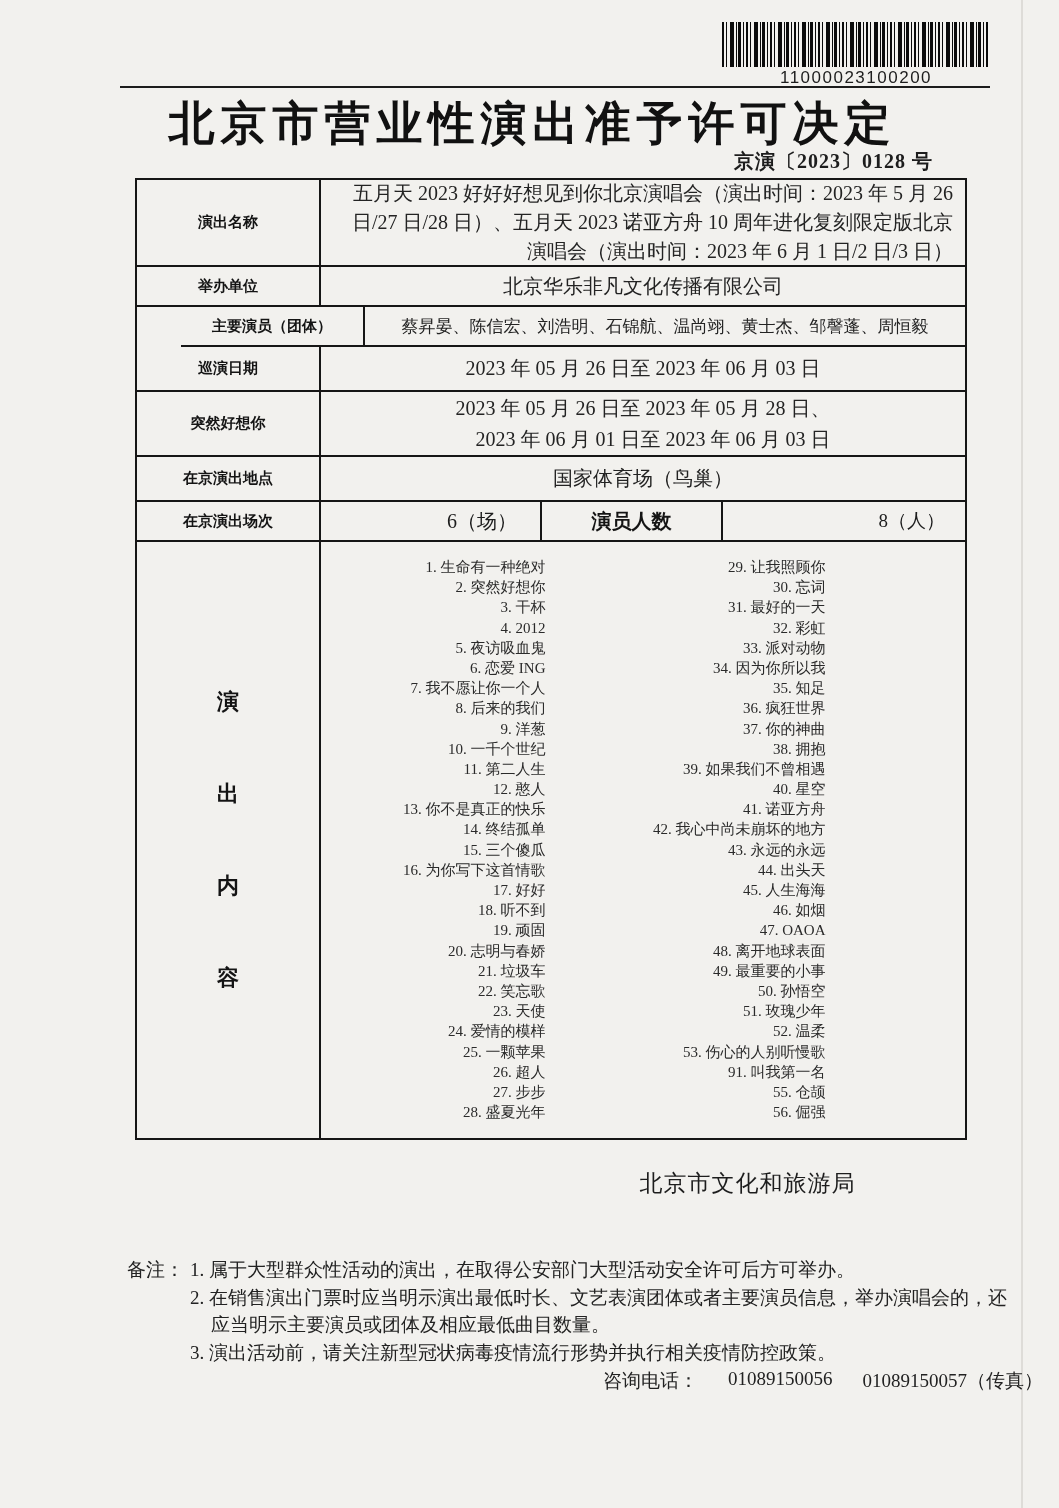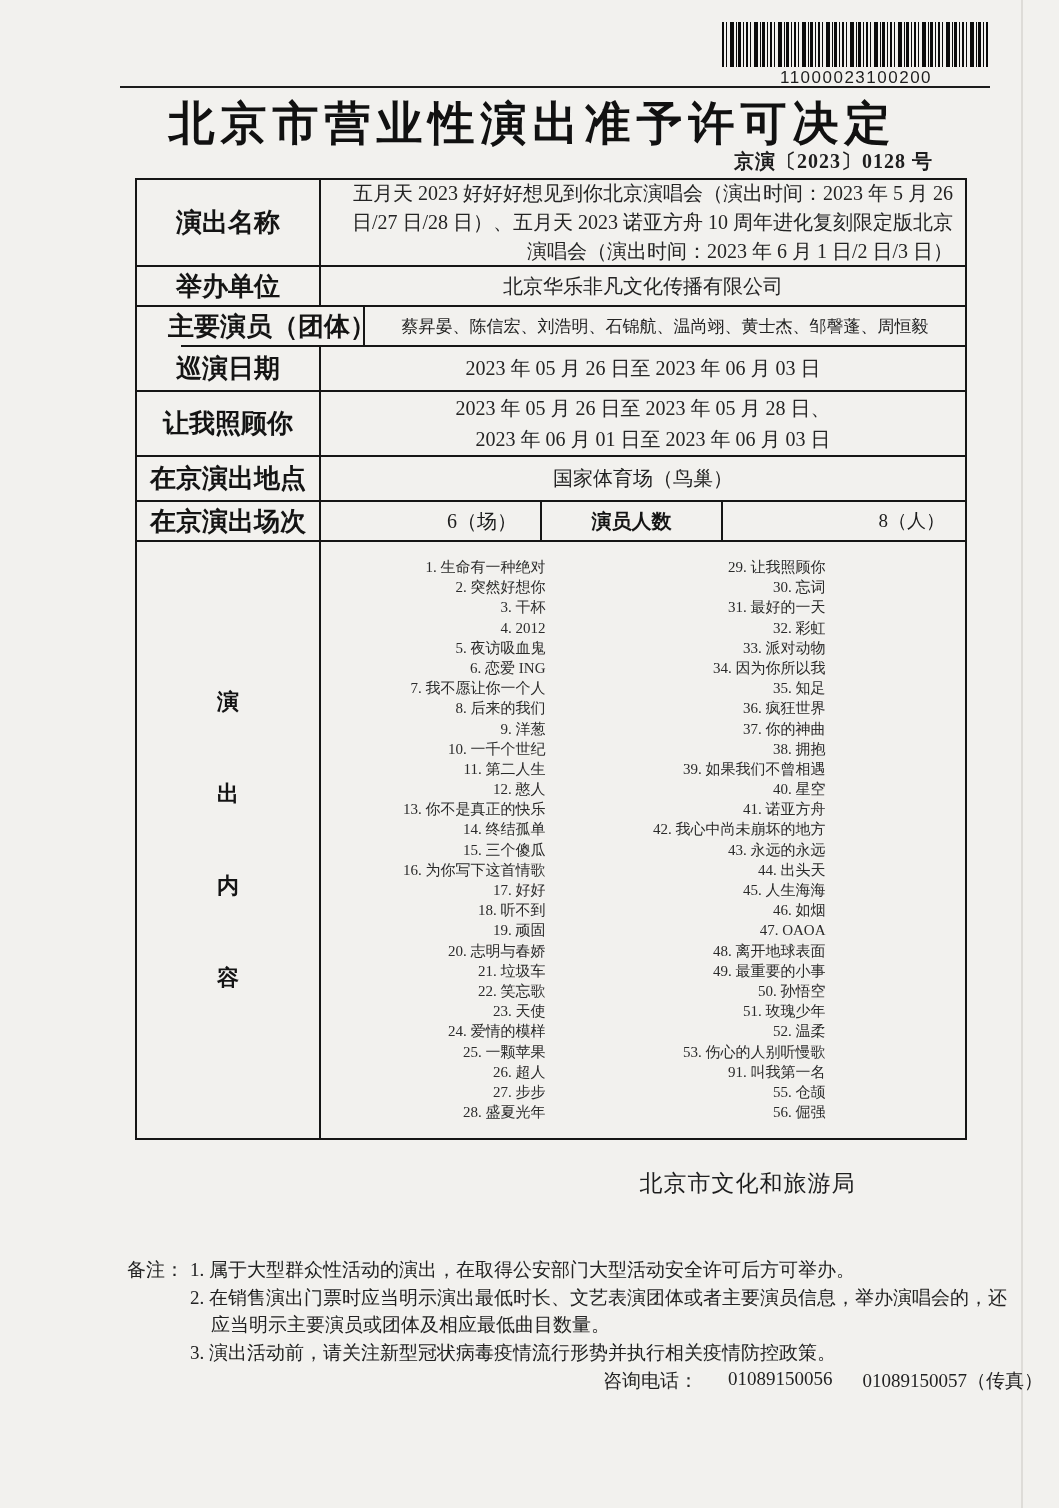--- a/index.html
+++ b/index.html
@@ -36,21 +36,21 @@
   .doc-number { position:absolute; top:148px; right:126px; font-size:20px; font-weight:bold; letter-spacing:1px; }
 
   
   .permit-table { position:absolute; left:135px; top:178px; width:828px; border:2px solid #161616; background:transparent; }
   .t-row { display:flex; border-bottom:2px solid #161616; }
   .t-row:last-child { border-bottom:none; }
   .t-label {
     flex:0 0 182px; width:182px; border-right:2px solid #161616;
     display:flex; align-items:center; justify-content:center;
     font-family:"Liberation Sans","DejaVu Sans",sans-serif;
-    font-weight:bold; font-size:26px; white-space:nowrap; color:#141414;
+    font-weight:bold; font-size:15px; white-space:nowrap; color:#141414;
   }
   .t-value { flex:1; display:flex; align-items:center; justify-content:center; font-size:20px; text-align:right; padding:0 12px; color:#232323; }
   .h-name { height:85px; }  .h-org { height:38px; }  .h-cast { height:38px;margin-left:44px; }
   .h-tour { height:43px; }  .h-bjdate { height:63px; } .h-venue { height:43px; }
   .h-count { height:38px; } .h-program { height:596px; }
   .v-name { line-height:29px; font-size:20px; }
   .v-cast { font-size:17px; white-space:nowrap; padding:0 6px; }
   .v-pre { white-space:pre-line; line-height:31px; }
 
   
@@ -113,21 +113,21 @@
       <div class="t-label">主要演员（团体）</div>
       <div class="t-value v-cast">蔡昇晏、陈信宏、刘浩明、石锦航、温尚翊、黄士杰、邹謦蓬、周恒毅</div>
     </div>
 
     <div class="t-row h-tour">
       <div class="t-label">巡演日期</div>
       <div class="t-value">2023 年 05 月 26 日至 2023 年 06 月 03 日</div>
     </div>
 
     <div class="t-row h-bjdate">
-      <div class="t-label">让我照顾你</div>
+      <div class="t-label">突然好想你</div>
       <div class="t-value v-pre">2023 年 05 月 26 日至 2023 年 05 月 28 日、
 2023 年 06 月 01 日至 2023 年 06 月 03 日</div>
     </div>
 
     <div class="t-row h-venue">
       <div class="t-label">在京演出地点</div>
       <div class="t-value">国家体育场（鸟巢）</div>
     </div>
 
     <div class="t-row h-count">

